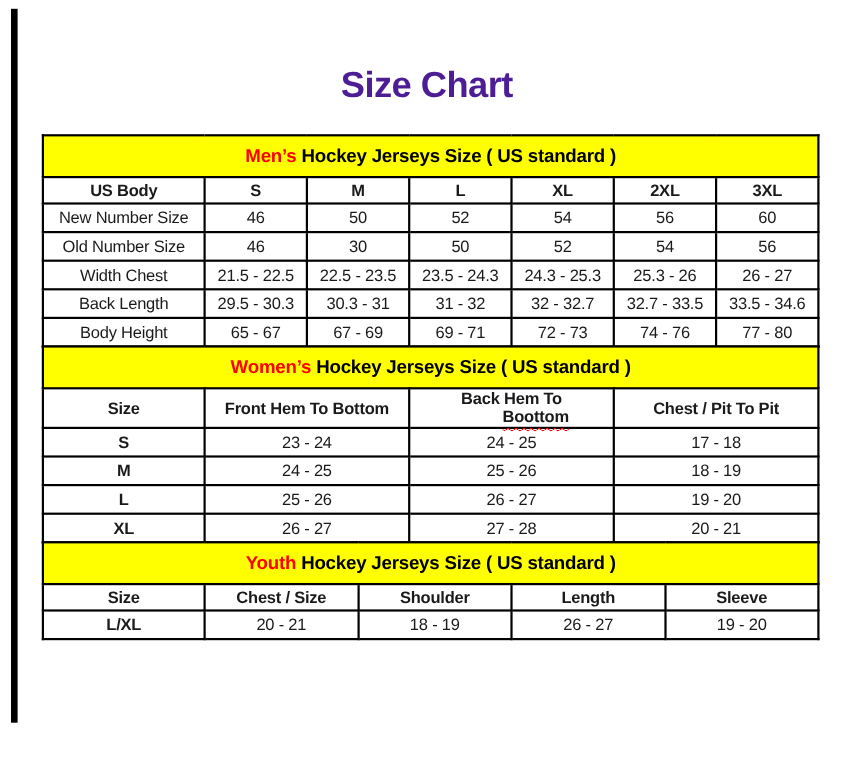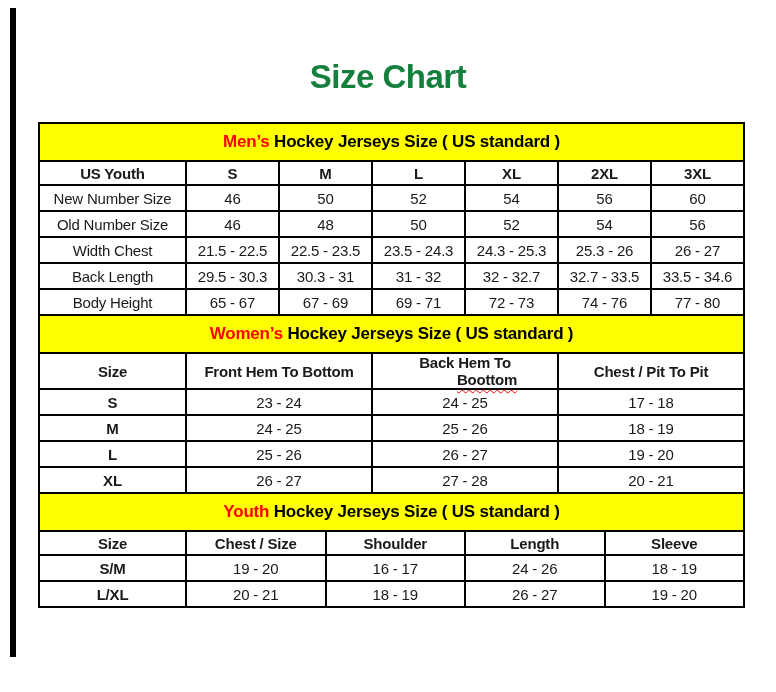--- a/index.html
+++ b/index.html
@@ -11,21 +11,21 @@
     font-family:"Liberation Sans", sans-serif;
     color:#1a1a1a;
   }
   .left-bar{
     position:absolute;left:10px;top:8px;width:6px;height:649px;
     background:#000000;
   }
   .page-title{
     position:absolute;top:58px;left:0;right:0;margin:0;
     text-align:center;
-    font-size:33px;font-weight:700;color:#15803d;
+    font-size:33px;font-weight:700;color:#4c1d95;
     letter-spacing:-0.5px;
   }
   .tables{
     position:absolute;left:38px;top:122px;width:663px;
   }
   table.size-table{
     width:707px;
     border-collapse:collapse;
     table-layout:fixed;
     letter-spacing:-0.2px;
@@ -83,21 +83,21 @@
           <col>
           <col>
           <col>
           <col>
         </colgroup>
       <thead>
         <tr class="band-row">
           <td colspan="7"><span class="band-highlight">Men’s</span><span> Hockey Jerseys Size ( US standard )</span></td>
         </tr>
         <tr class="header-row">
-            <th><span>US Youth</span></th>
+            <th><span>US Body</span></th>
             <th><span>S</span></th>
             <th><span>M</span></th>
             <th><span>L</span></th>
             <th><span>XL</span></th>
             <th><span>2XL</span></th>
             <th><span>3XL</span></th>
           </tr>
       </thead>
       <tbody>
           <tr>
@@ -105,21 +105,21 @@
             <td>46</td>
             <td>50</td>
             <td>52</td>
             <td>54</td>
             <td>56</td>
             <td>60</td>
           </tr>
           <tr>
             <td class="row-label">Old Number Size</td>
             <td>46</td>
-            <td>48</td>
+            <td>30</td>
             <td>50</td>
             <td>52</td>
             <td>54</td>
             <td>56</td>
           </tr>
           <tr>
             <td class="row-label">Width Chest</td>
             <td>21.5 - 22.5</td>
             <td>22.5 - 23.5</td>
             <td>23.5 - 24.3</td>
@@ -209,27 +209,20 @@
         <tr class="header-row">
             <th><span>Size</span></th>
             <th><span>Chest / Size</span></th>
             <th><span>Shoulder</span></th>
             <th><span>Length</span></th>
             <th><span>Sleeve</span></th>
           </tr>
       </thead>
       <tbody>
           <tr>
-            <td class="row-label">S/M</td>
-            <td>19 - 20</td>
-            <td>16 - 17</td>
-            <td>24 - 26</td>
-            <td>18 - 19</td>
-          </tr>
-          <tr>
             <td class="row-label">L/XL</td>
             <td>20 - 21</td>
             <td>18 - 19</td>
             <td>26 - 27</td>
             <td>19 - 20</td>
           </tr>
         </tbody>
     </table>
 
   </div>

